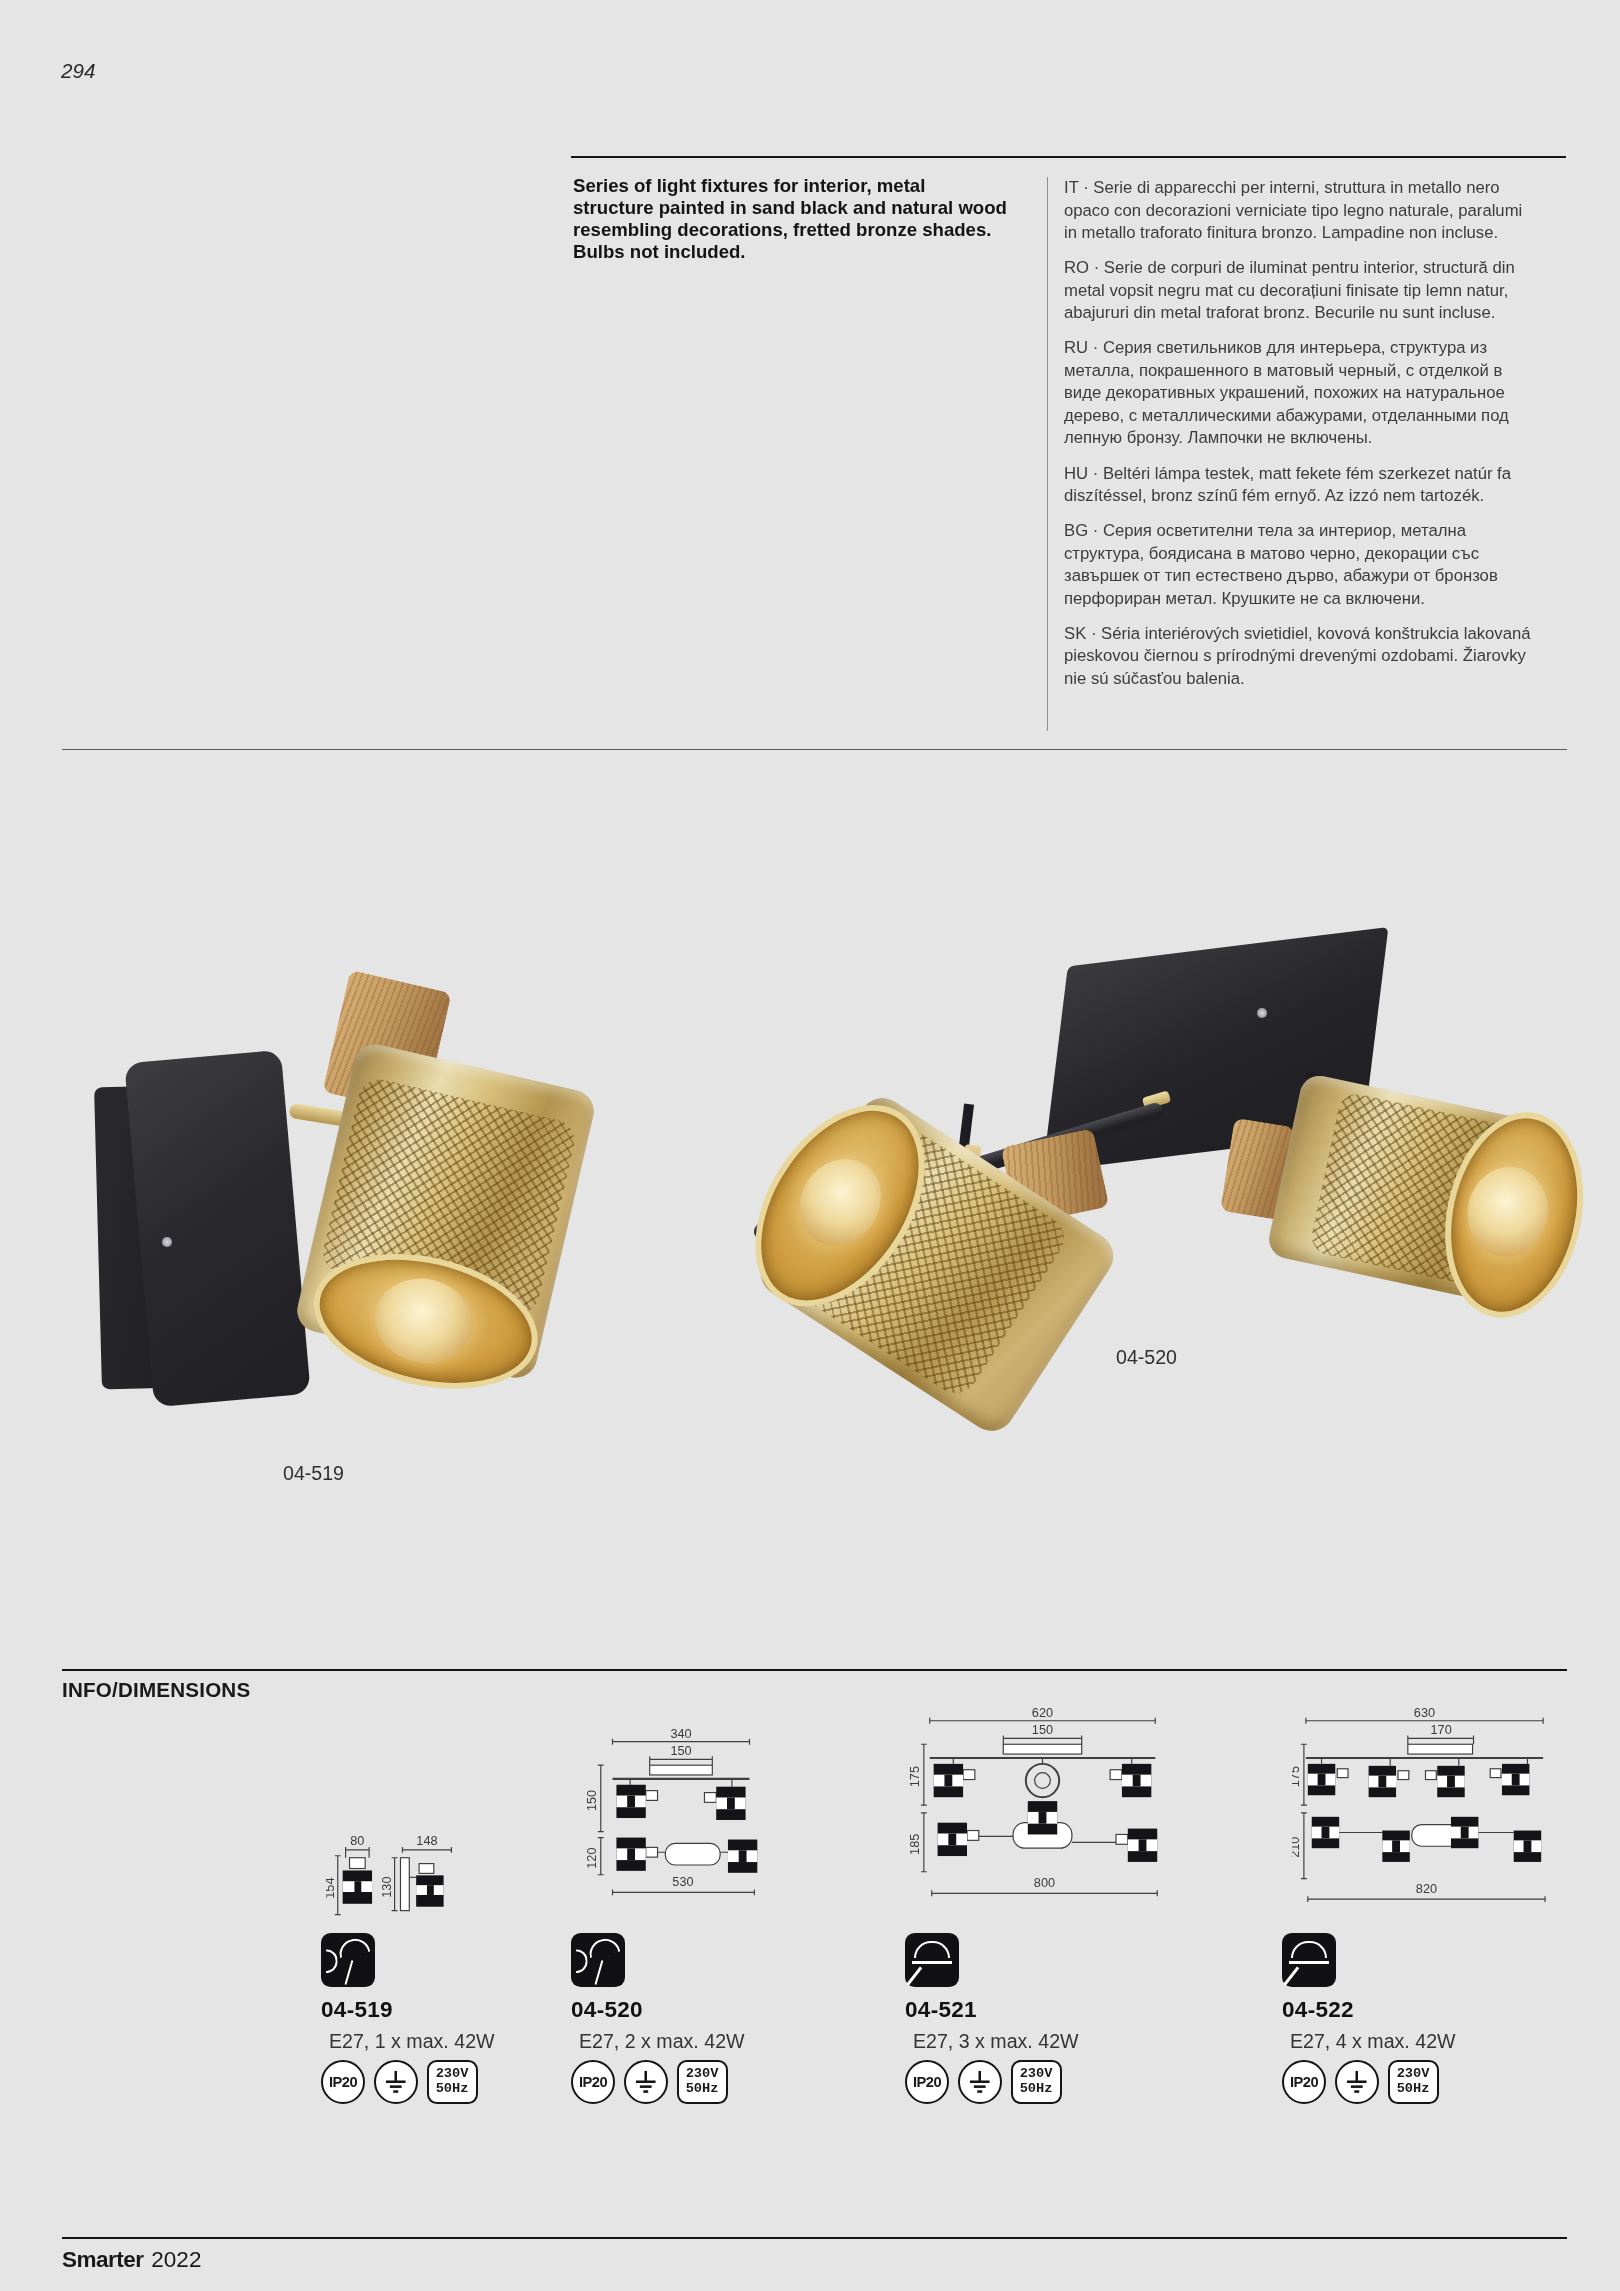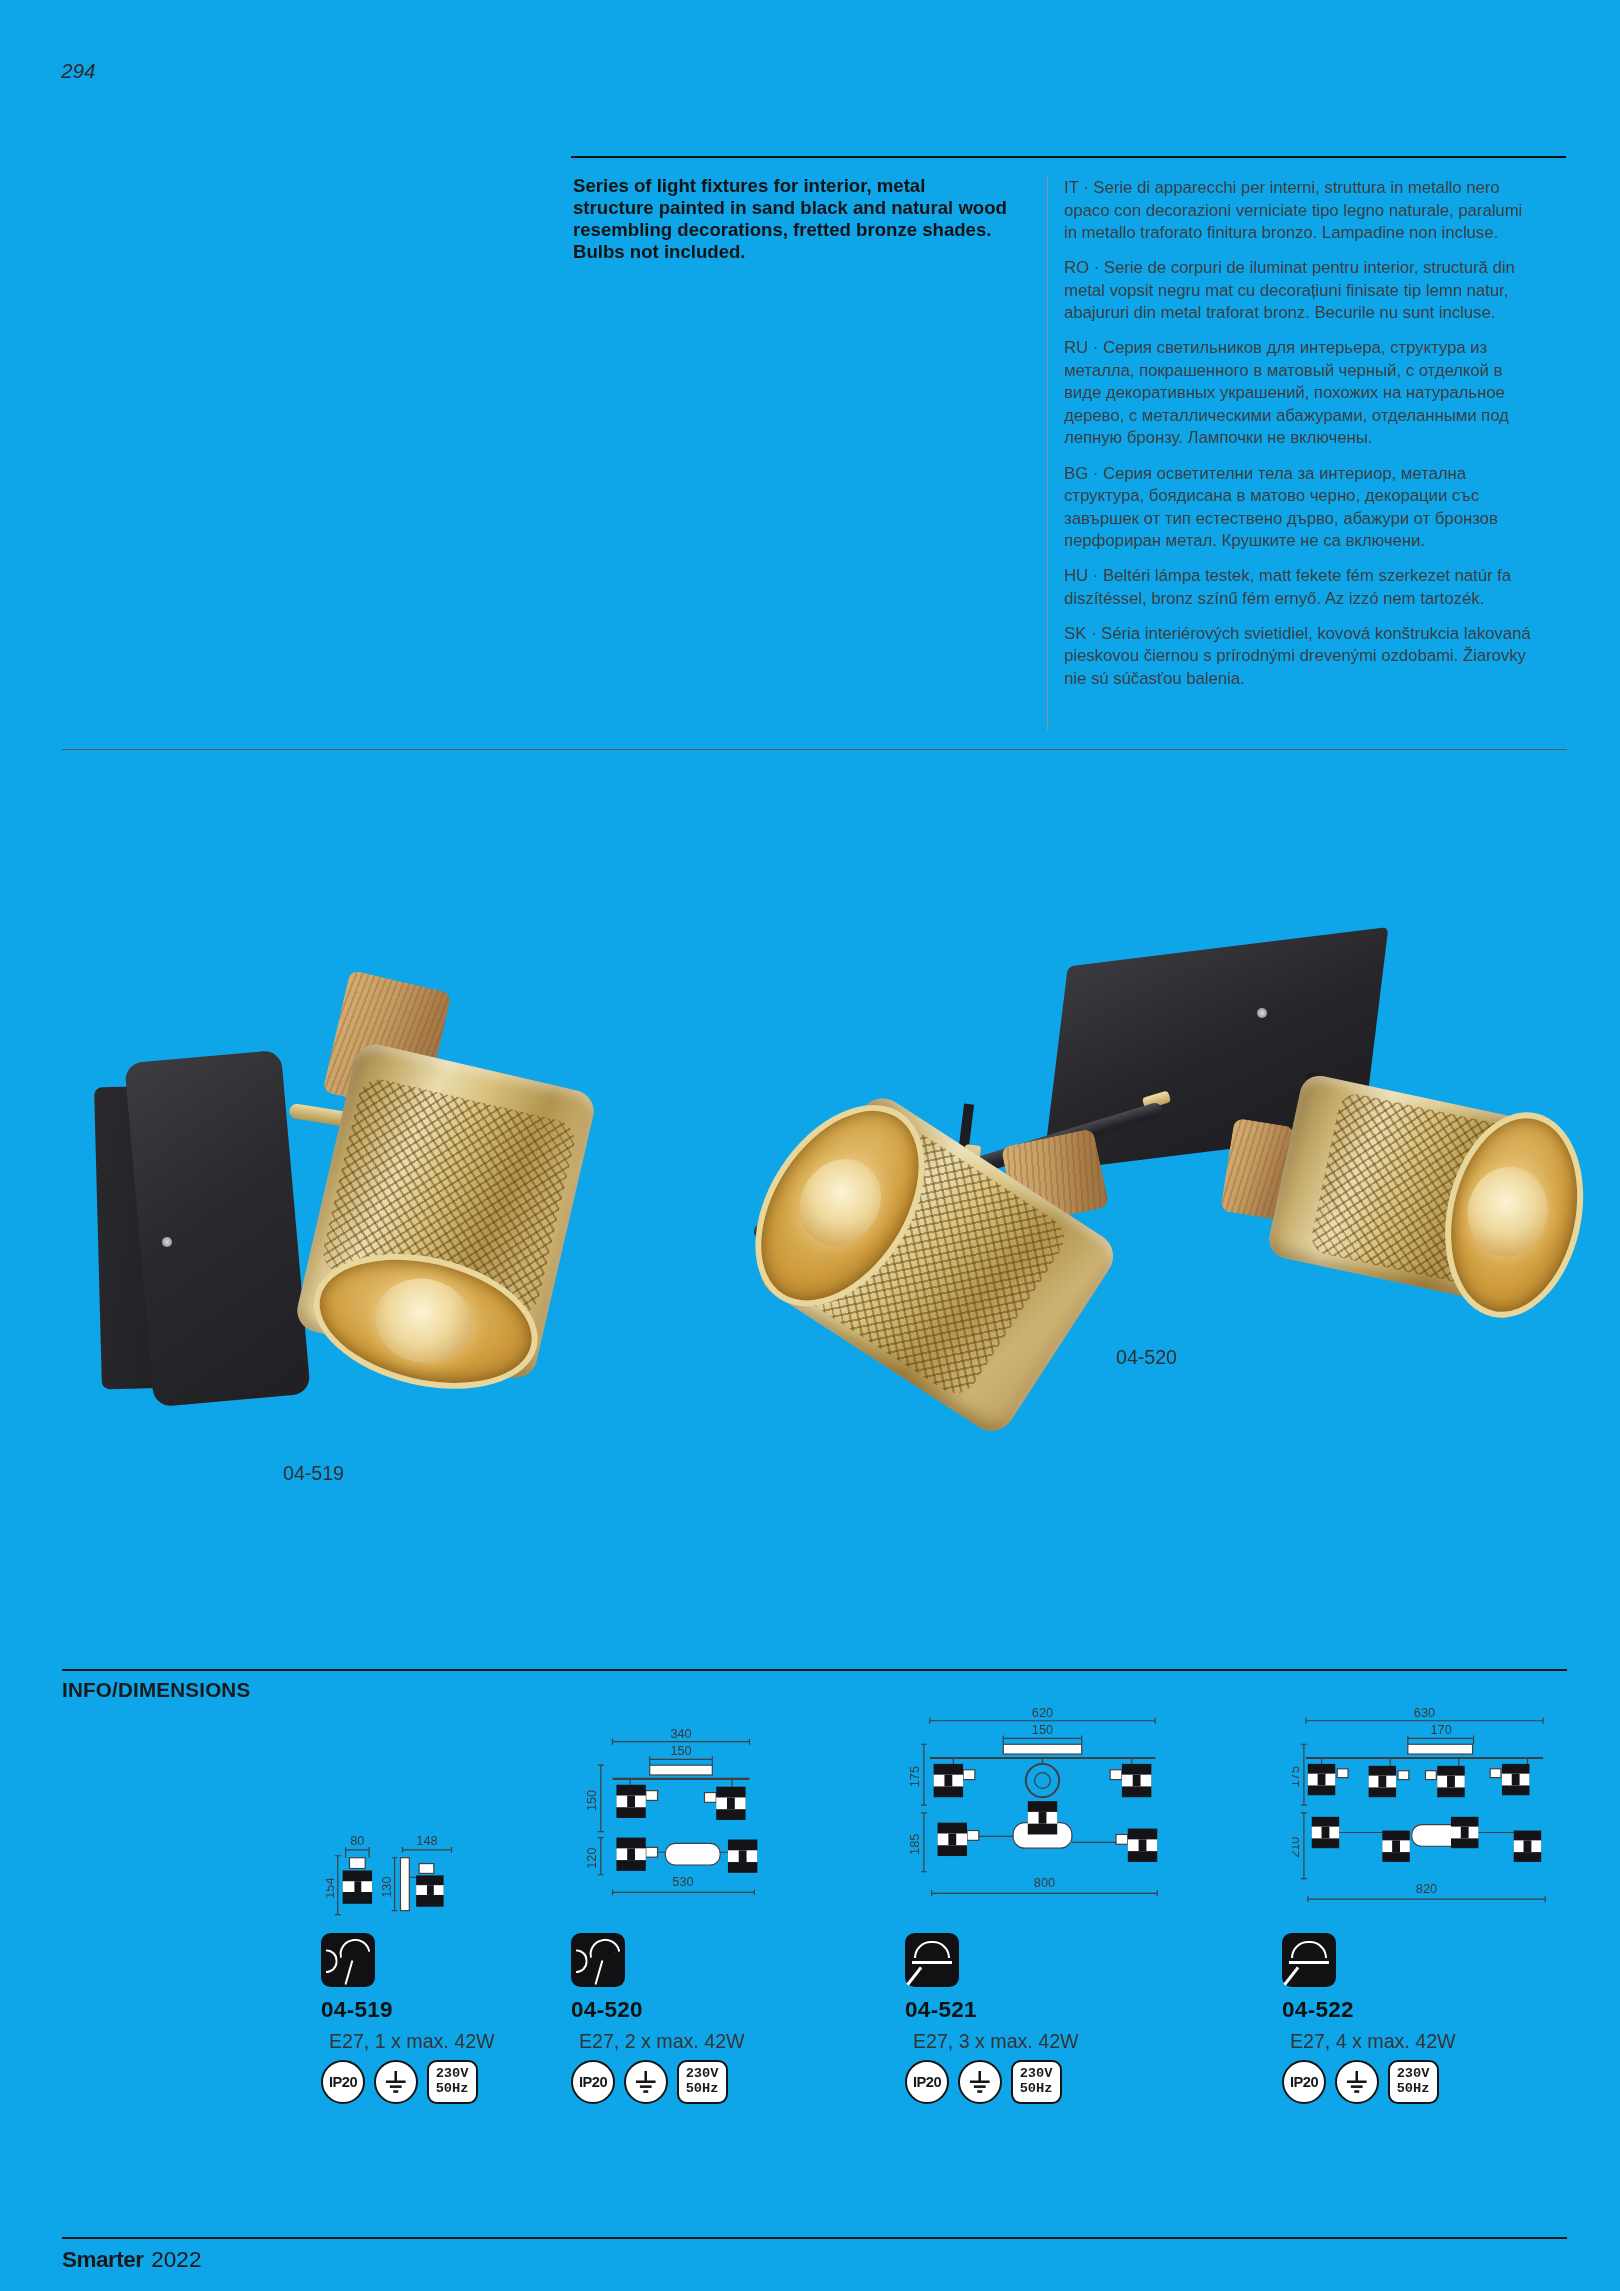--- a/index.html
+++ b/index.html
@@ -1,16 +1,16 @@
 <!DOCTYPE html>
 <html><head>
 <meta charset="utf-8">
 <style>
   html,body{margin:0;padding:0;background:#ffffff;}
-  .page{position:relative;width:1620px;height:2292px;background:#0ea5e9;overflow:hidden;
+  .page{position:relative;width:1620px;height:2292px;background:#e5e5e5;overflow:hidden;
         font-family:"Liberation Sans",sans-serif;color:#1a1a1a;}
   .abs{position:absolute;}
 
   
   .page-number{left:61px;top:59px;font-size:20.6px;font-style:italic;color:#2b2b2b;}
   .title{left:571px;top:39px;font-size:88px;line-height:94px;font-weight:800;letter-spacing:-2.9px;color:#2b3946;}
   .title-rule{left:571px;top:156px;width:995px;height:2px;background:#141414;}
   .badges{left:61px;top:155px;display:flex;gap:17.6px;}
   .badge{width:84px;height:84px;border:2.5px solid #181818;border-radius:50%;display:flex;
          flex-direction:column;align-items:center;justify-content:center;position:relative;background:#fff;}
@@ -147,28 +147,28 @@
       <div class="ln">abajururi din metal traforat bronz. Becurile nu sunt incluse.</div>
     </div>
     <div class="para">
       <div class="ln">RU · Серия светильников для интерьера, структура из</div>
       <div class="ln">металла, покрашенного в матовый черный, с отделкой в</div>
       <div class="ln">виде декоративных украшений, похожих на натуральное</div>
       <div class="ln">дерево, с металлическими абажурами, отделанными под</div>
       <div class="ln">лепную бронзу. Лампочки не включены.</div>
     </div>
     <div class="para">
+      <div class="ln">HU · Beltéri lámpa testek,  matt fekete fém szerkezet natúr fa</div>
+      <div class="ln">diszítéssel,  bronz színű fém ernyő.  Az izzó nem tartozék.</div>
+    </div>
+    <div class="para">
       <div class="ln">BG · Серия осветителни тела за интериор, метална</div>
       <div class="ln">структура, боядисана в матово черно, декорации със</div>
       <div class="ln">завършек от тип естествено дърво, абажури от бронзов</div>
       <div class="ln">перфориран метал. Крушките не са включени.</div>
-    </div>
-    <div class="para">
-      <div class="ln">HU · Beltéri lámpa testek,  matt fekete fém szerkezet natúr fa</div>
-      <div class="ln">diszítéssel,  bronz színű fém ernyő.  Az izzó nem tartozék.</div>
     </div>
     <div class="para">
       <div class="ln">SK · Séria interiérových svietidiel, kovová konštrukcia lakovaná</div>
       <div class="ln">pieskovou čiernou s prírodnými drevenými ozdobami. Žiarovky</div>
       <div class="ln">nie sú súčasťou balenia.</div>
     </div>
   </div>
 
   <div class="abs mid-rule"></div>
 

